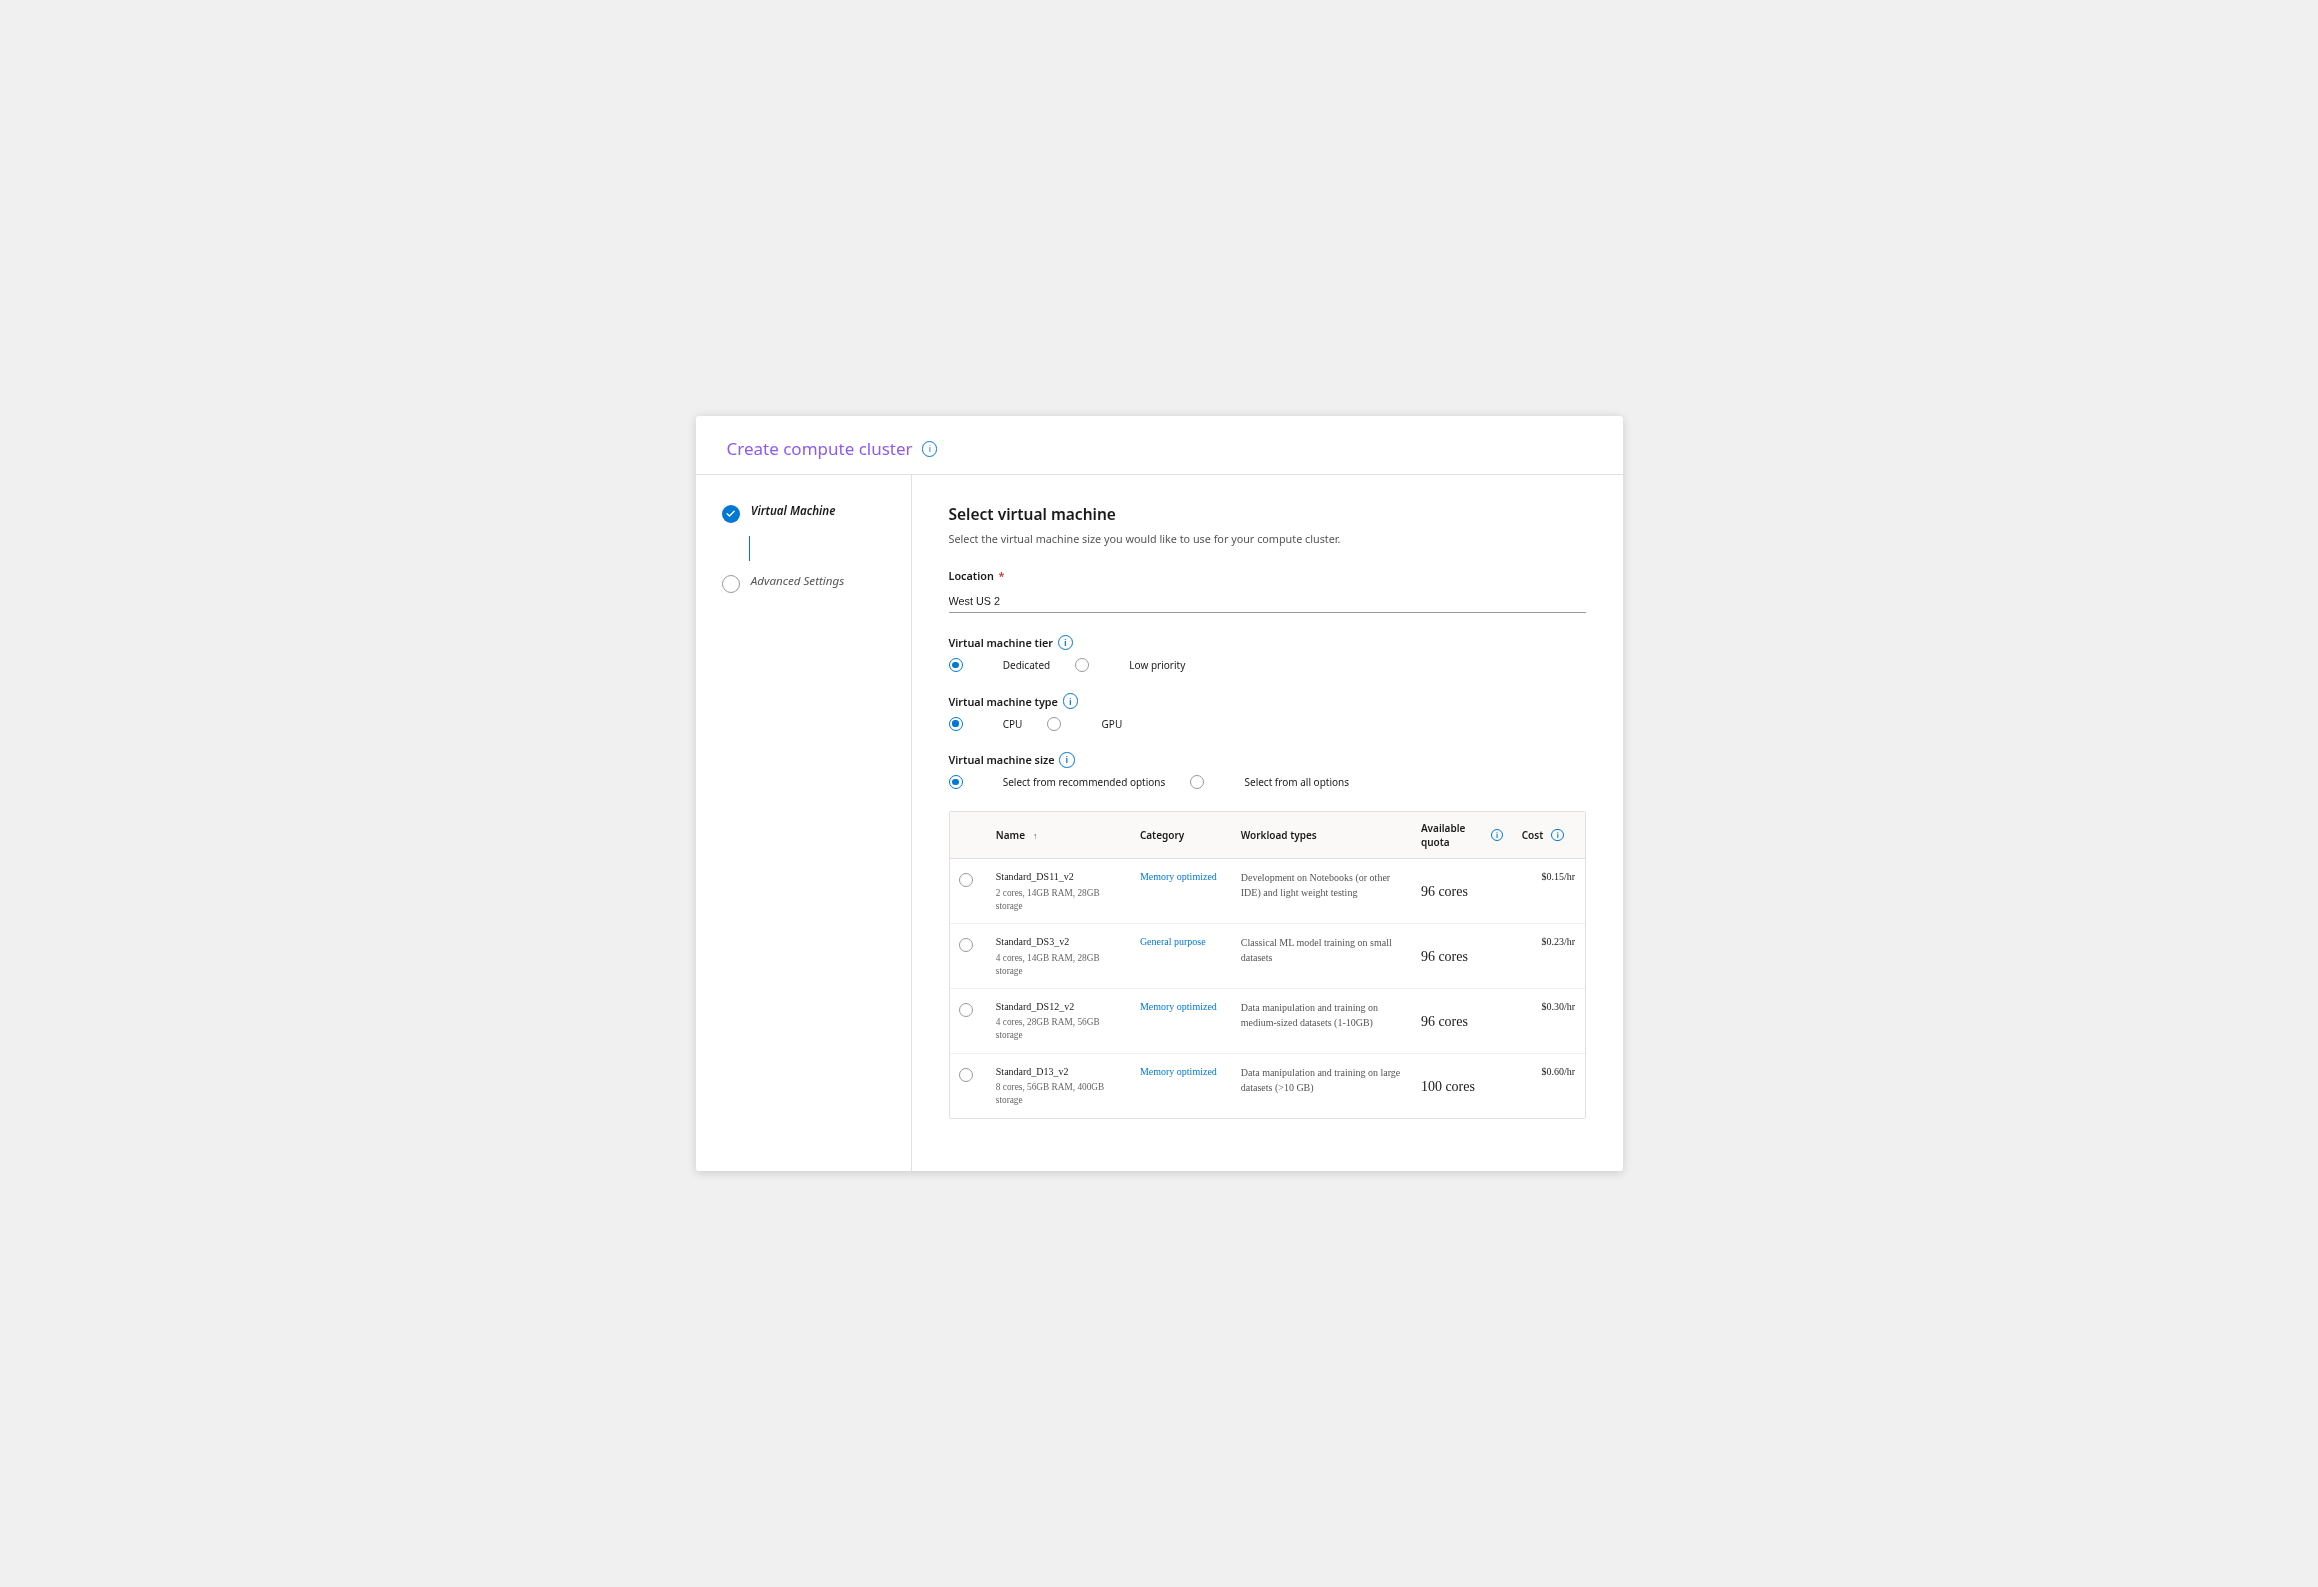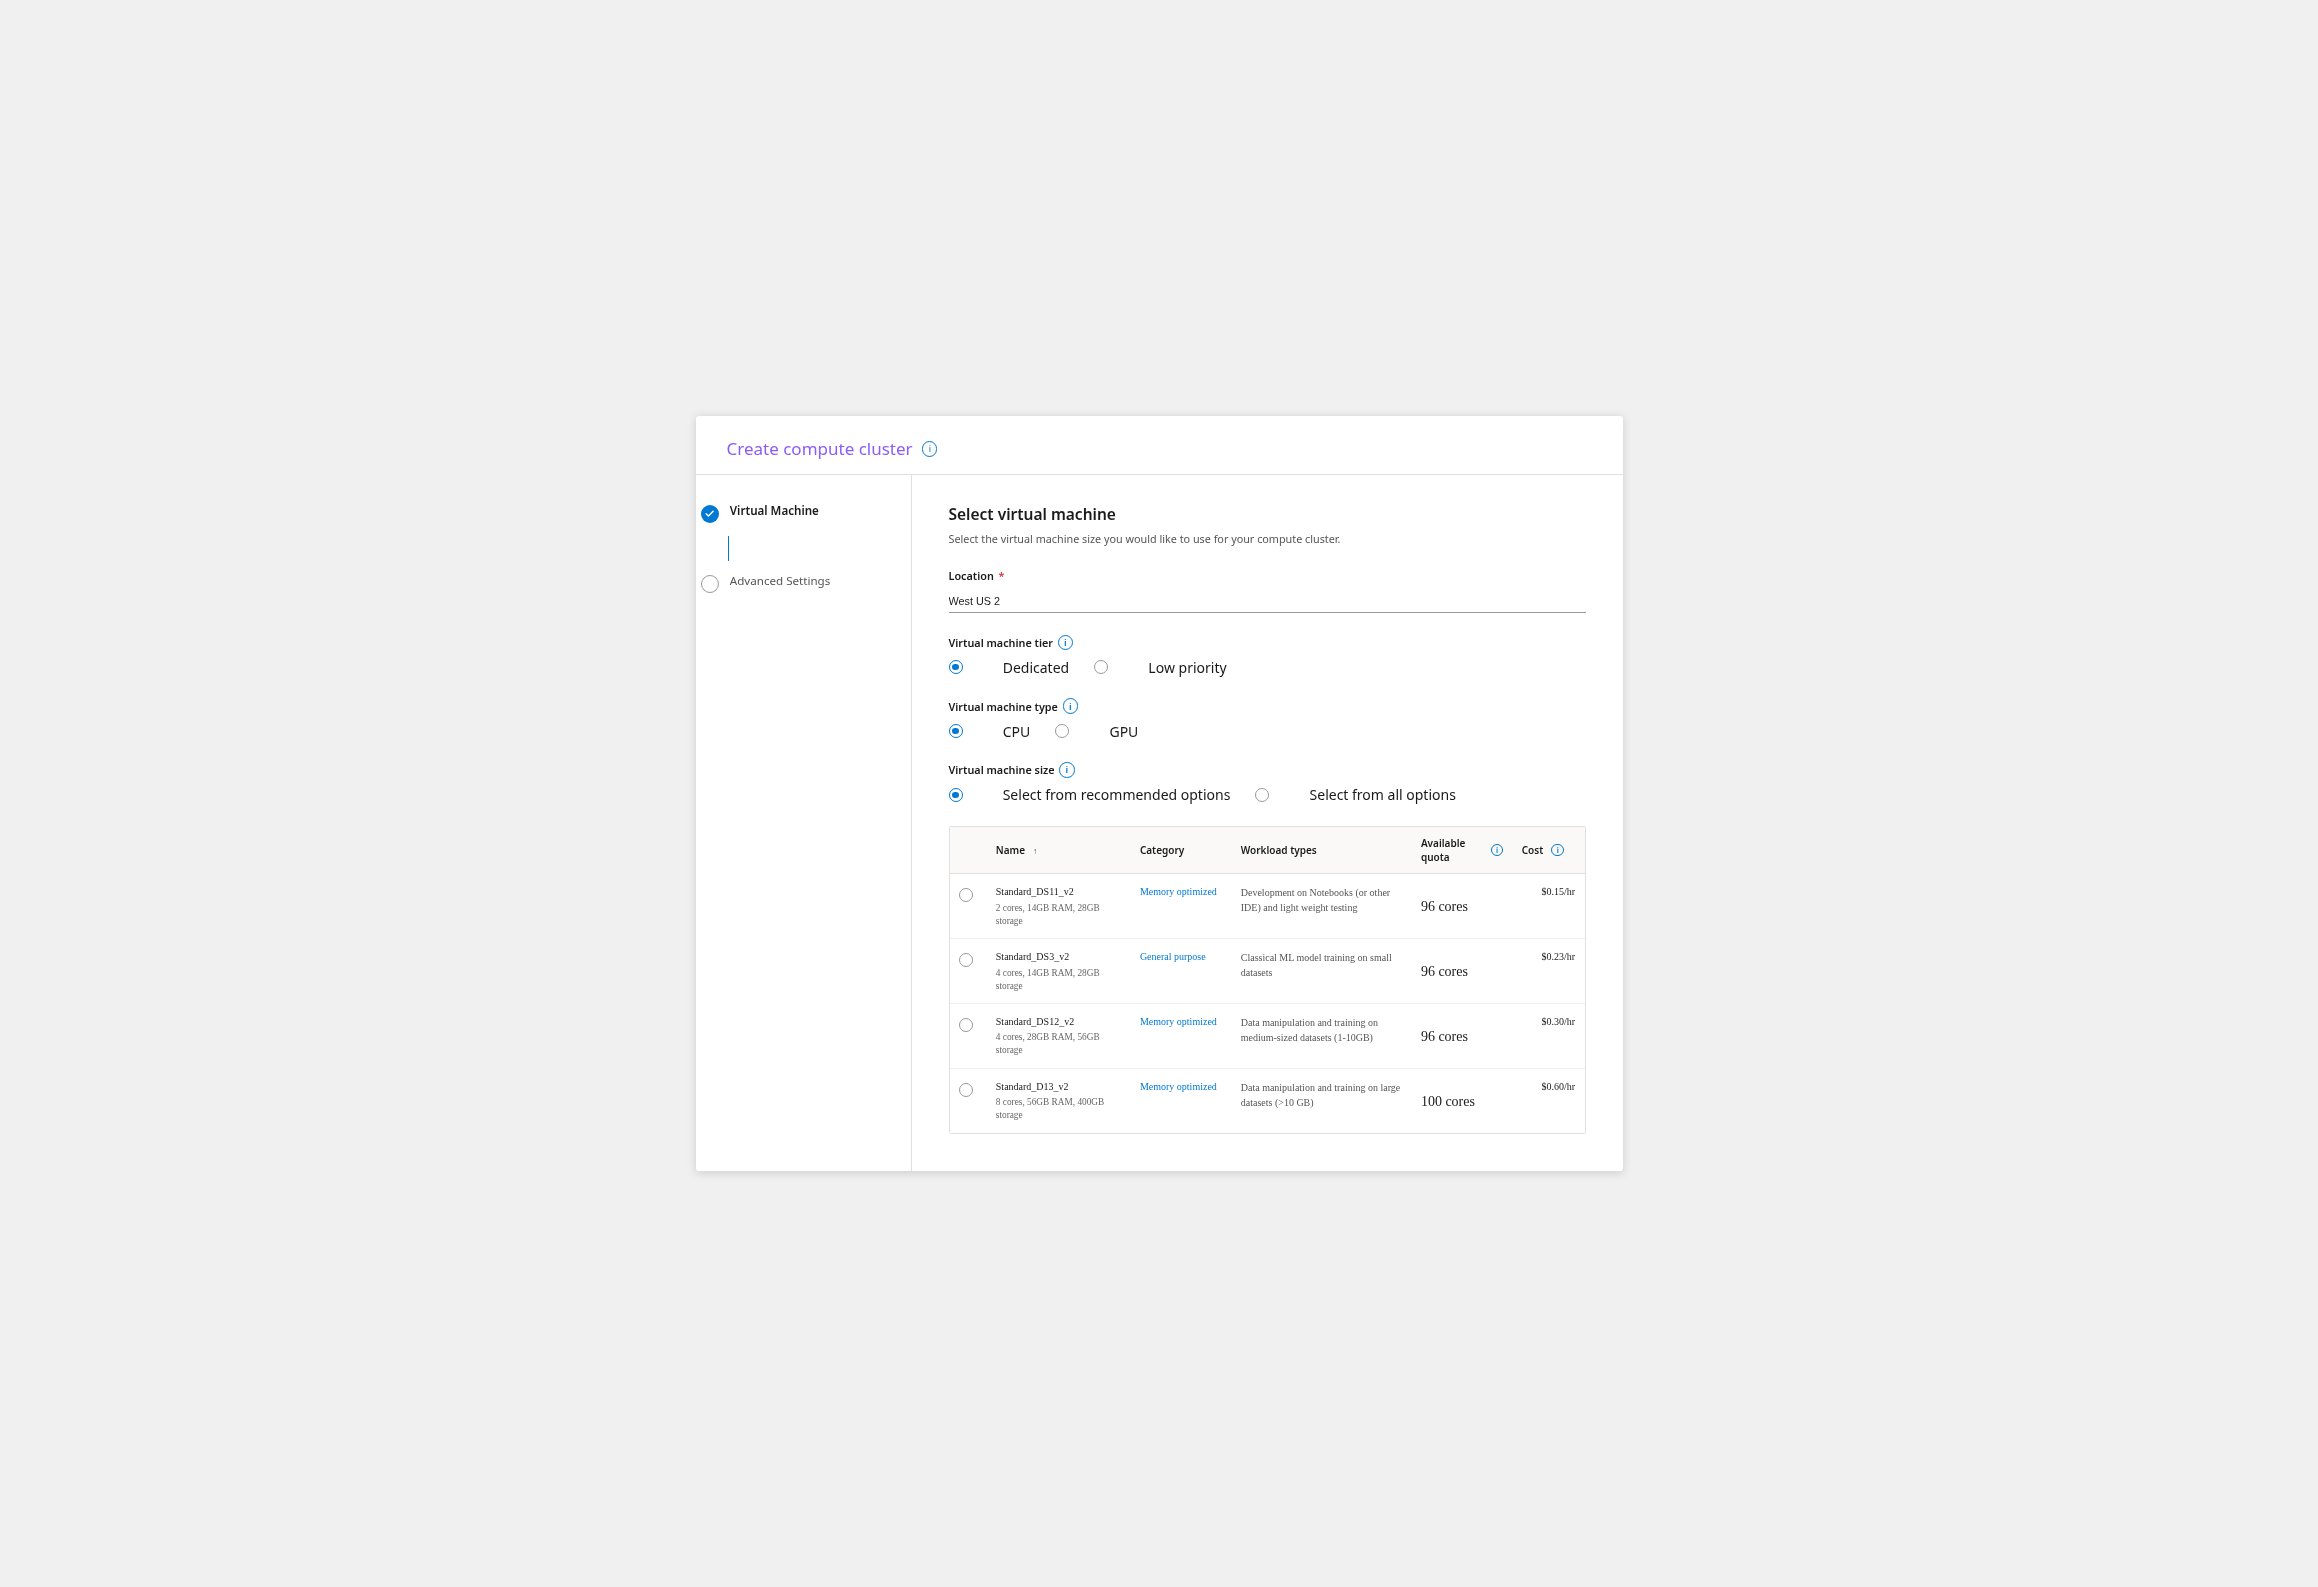--- a/index.html
+++ b/index.html
@@ -45,22 +45,23 @@
       cursor: pointer;
       flex-shrink: 0;
     }
     .content-area {
       display: flex;
       min-height: 696px;
     }
     .sidebar {
       width: 216px;
       border-right: 0.8px solid #e0e0e0;
-      padding: 28px 5px;
+      padding: 28px 26px;
       flex-shrink: 0;
+      font-style: italic;
     }
     .sidebar-item {
       display: flex;
       align-items: flex-start;
       gap: 10.8px;
       margin-bottom: 25px;
       cursor: pointer;
     }
     .step-indicator {
       width: 18.5px;
@@ -161,21 +162,21 @@
       content: '';
       width: 6.2px;
       height: 6.2px;
       border-radius: 50%;
       background: #0078d4;
     }
     .radio-circle.unselected {
       border-color: #999;
     }
     .radio-label {
-      font-size: 14px;
+      font-size: 10px;
       color: #1a1a1a;
       padding-left: 34px;
     }
     .divider-section {
       margin-bottom: 21.6px;
     }
     .table-container {
       border: 0.8px solid #e0e0e0;
       border-radius: 1.5px;
       overflow: hidden;

